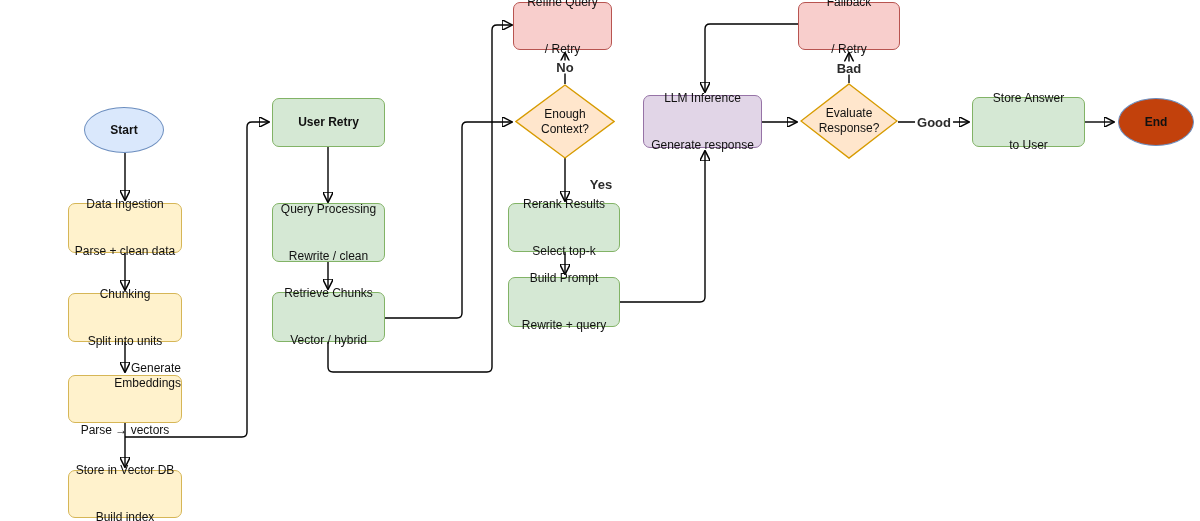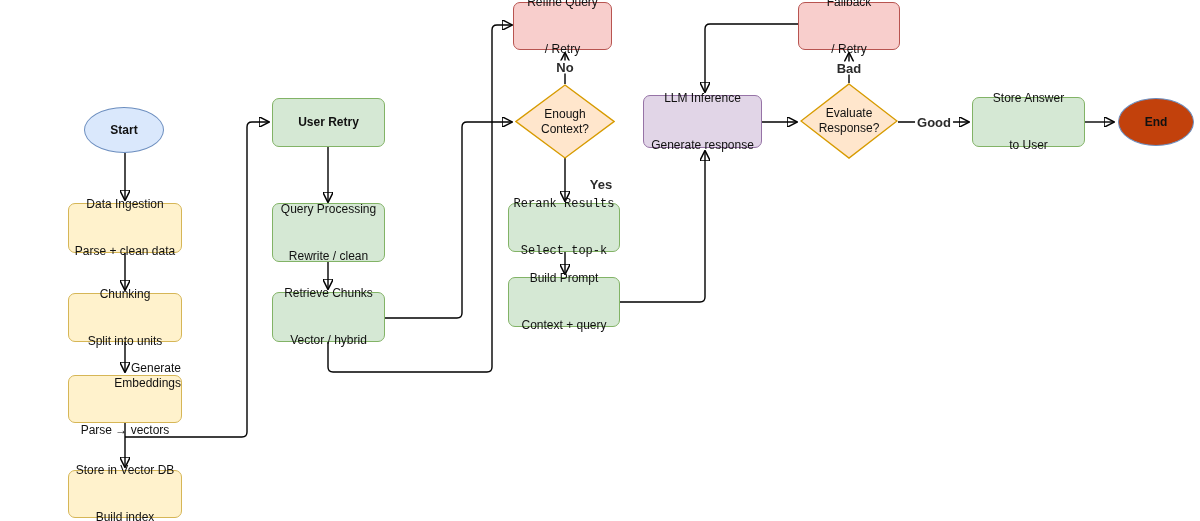--- a/index.html
+++ b/index.html
@@ -109,28 +109,28 @@
   <div class="diamond" style="left:515px;top:84px;width:100px;height:75px;">
     <svg width="100" height="75" viewBox="0 0 100 75">
       <polygon points="50,1 99,37.5 50,74 1,37.5" fill="#ffe6cc" stroke="#d79b00" stroke-width="1.4"></polygon>
     </svg>
     <div class="dtext">
       <span>Enough</span>
       <span>Context?</span>
     </div>
   </div>
 
-  <div class="node box green" style="left: 508px; top: 203px; width: 112px; height: 49px; background: rgb(213, 232, 212); border-color: rgb(130, 179, 102); font-family: Liberation Mono, monospace;">
+  <div class="node box green" style="left: 508px; top: 203px; width: 112px; height: 49px; background: rgb(213, 232, 212); border-color: rgb(130, 179, 102);">
     <span>Rerank Results</span>
     <span>Select top-k</span>
   </div>
 
   <div class="node box green" style="left: 508px; top: 277px; width: 112px; height: 50px; background: rgb(213, 232, 212); border-color: rgb(130, 179, 102);">
     <span>Build Prompt</span>
-    <span>Context + query</span>
+    <span>Rewrite + query</span>
   </div>
 
   <div class="node box purple" style="left: 643px; top: 95px; width: 119px; height: 53px; background: rgb(225, 213, 231); border-color: rgb(150, 115, 166);">
     <span>LLM Inference</span>
     <span>Generate response</span>
   </div>
 
   <div class="node box red" style="left: 798px; top: 2px; width: 102px; height: 48px; background: rgb(248, 206, 204); border-color: rgb(184, 84, 80);">
     <span>Fallback</span>
     <span>/ Retry</span>

